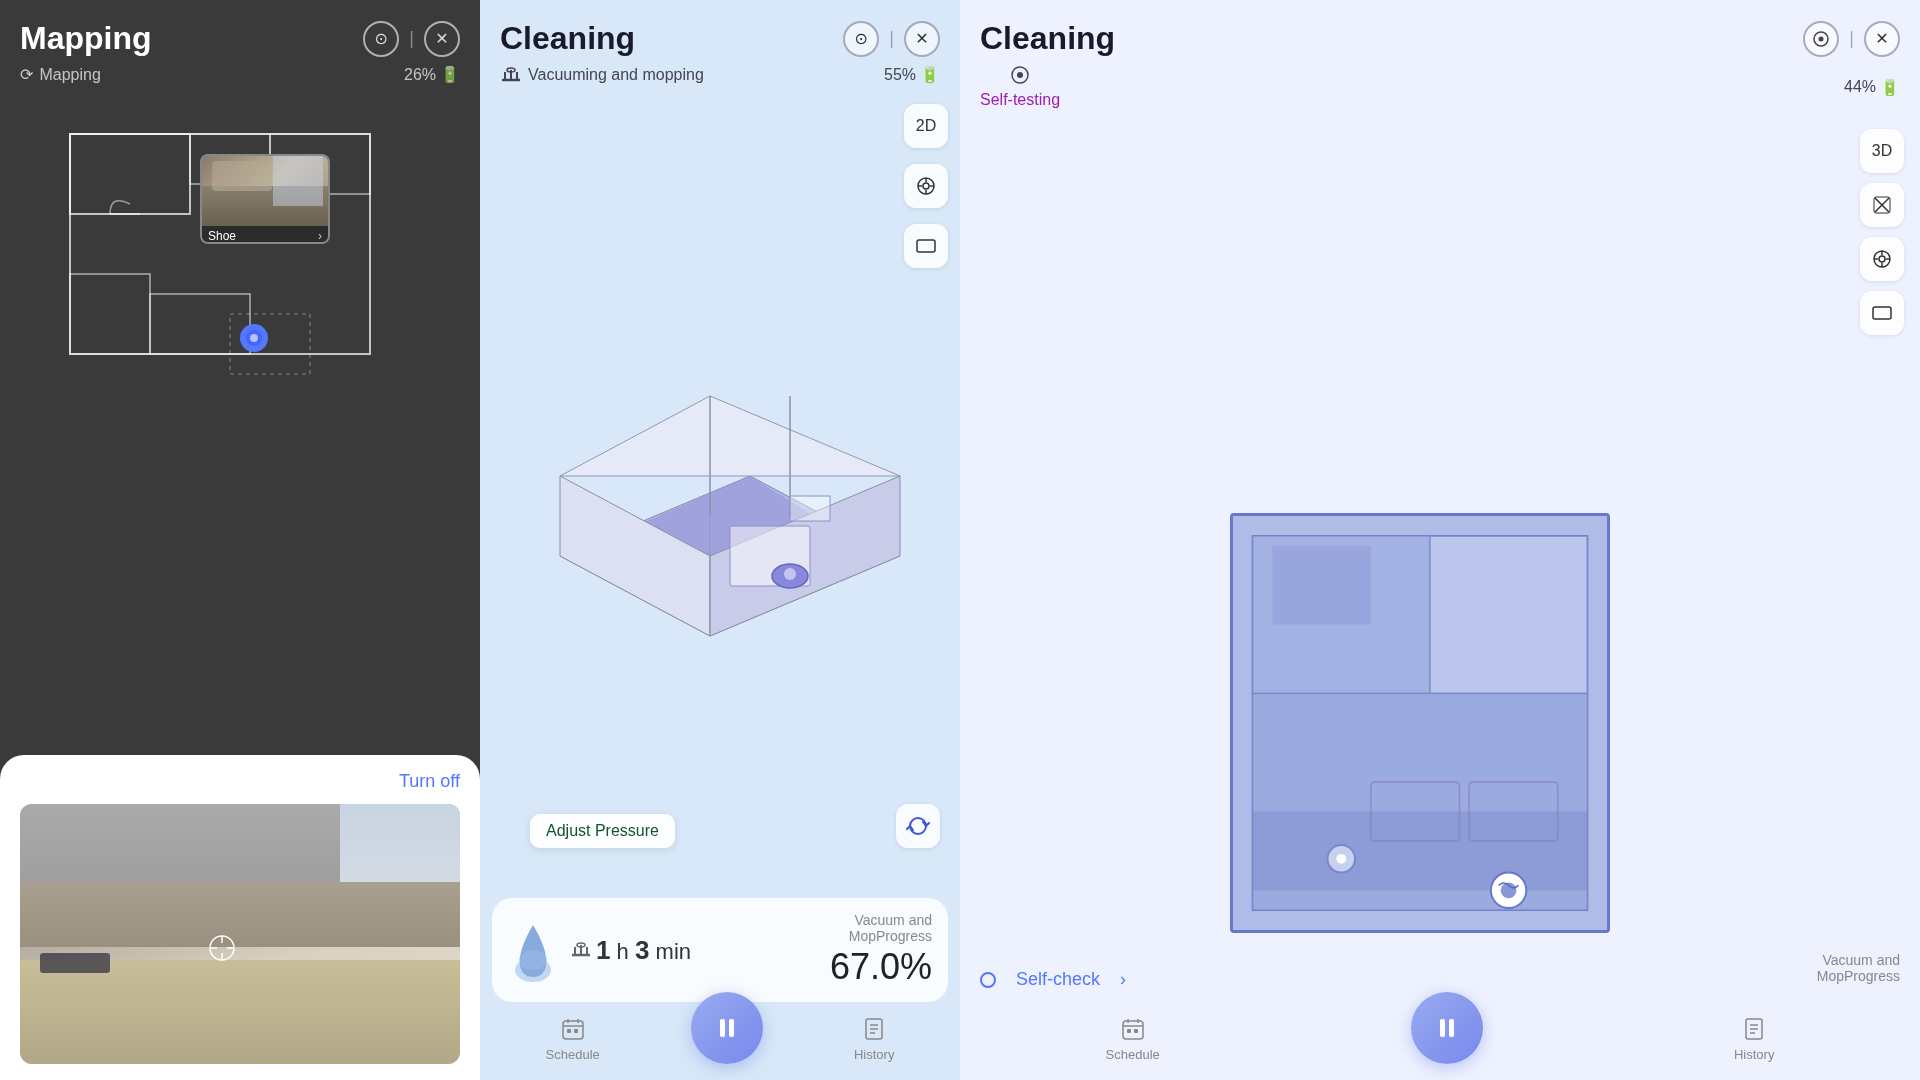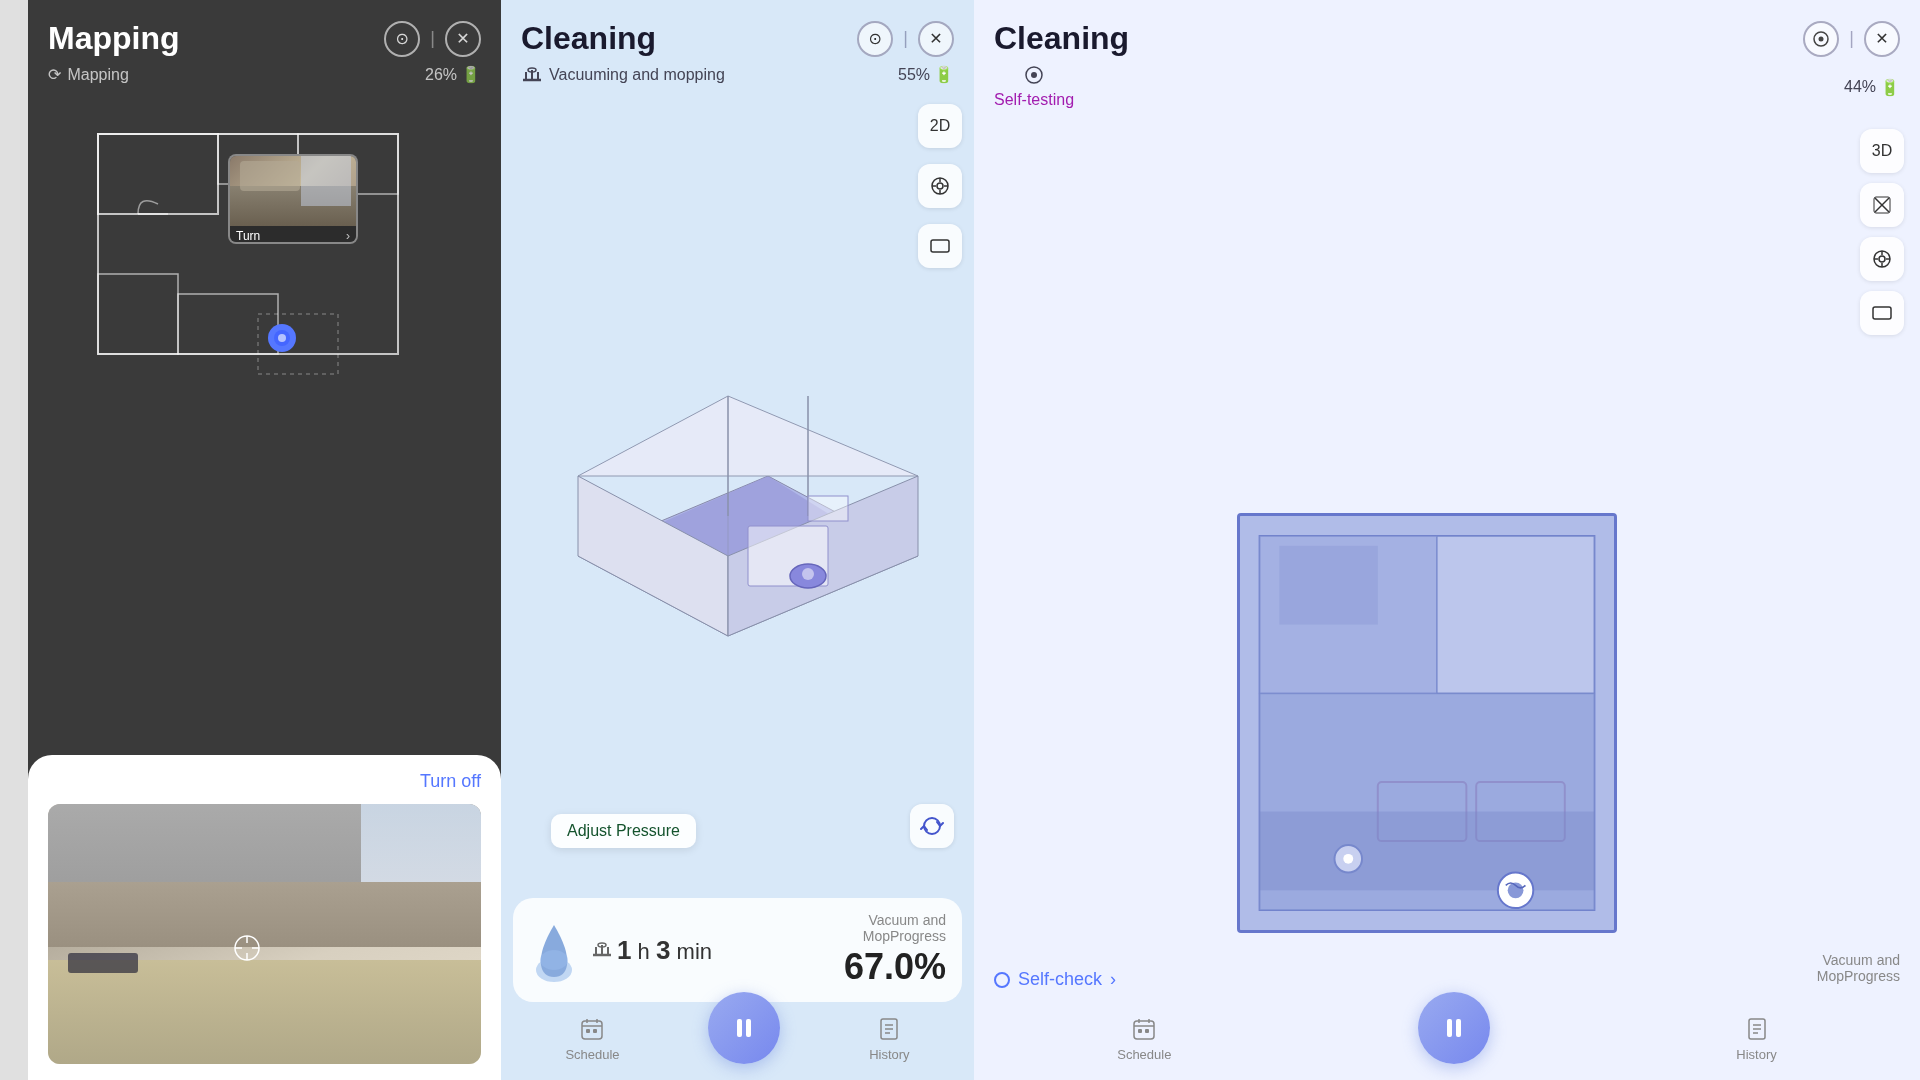--- a/index.html
+++ b/index.html
@@ -14,21 +14,20 @@
     }
 
     
     .panel-mapping {
       width: 480px;
       height: 1080px;
       background: #3a3a3a;
       position: relative;
       display: flex;
       flex-direction: column;
-      margin-left: 28px;
     }
 
     .panel-mapping-header {
       padding: 20px 20px 10px;
       display: flex;
       flex-direction: column;
     }
 
     .panel-title-row {
       display: flex;
@@ -398,21 +397,21 @@
     }
 
     .progress-label {
       font-size: 14px;
       color: #888;
       margin-bottom: 2px;
     }
 
     .progress-value {
       font-size: 36px;
-      font-weight: 700;
+      font-weight: 400;
       color: #222;
     }
 
     
     .bottom-nav {
       display: flex;
       align-items: center;
       justify-content: space-around;
       padding: 10px 20px 16px;
       position: relative;
@@ -520,21 +519,21 @@
     .self-check-row {
       display: flex;
       align-items: center;
       justify-content: space-between;
       padding: 12px 20px;
     }
 
     .self-check-left {
       display: flex;
       align-items: center;
-      gap: 8px;
+      gap: 20px;
       margin-top: 24px;
     }
 
     .self-check-circle {
       width: 16px;
       height: 16px;
       border: 2px solid #5577ff;
       border-radius: 50%;
     }
 
@@ -651,21 +650,21 @@
       </div>
 
       <div class="shoe-thumbnail">
         <div class="shoe-thumbnail-img">
 
           <div style="position:absolute;bottom:0;left:0;right:0;height:40px;background:linear-gradient(0deg,#6a6050,#888070);"></div>
           <div style="position:absolute;top:5px;left:10px;width:60px;height:30px;background:rgba(180,170,150,0.6);border-radius:4px;"></div>
           <div style="position:absolute;top:0;right:5px;width:50px;height:50px;background:rgba(200,210,230,0.5);"></div>
         </div>
         <div class="shoe-label-row">
-          <span class="shoe-label-text">Turn</span>
+          <span class="shoe-label-text">Shoe</span>
           <span class="shoe-arrow">›</span>
         </div>
       </div>
     </div>
   </div>
 
   <div class="bottom-panel">
     <div class="turn-off-btn">Turn off</div>
     <div class="camera-view">
 

